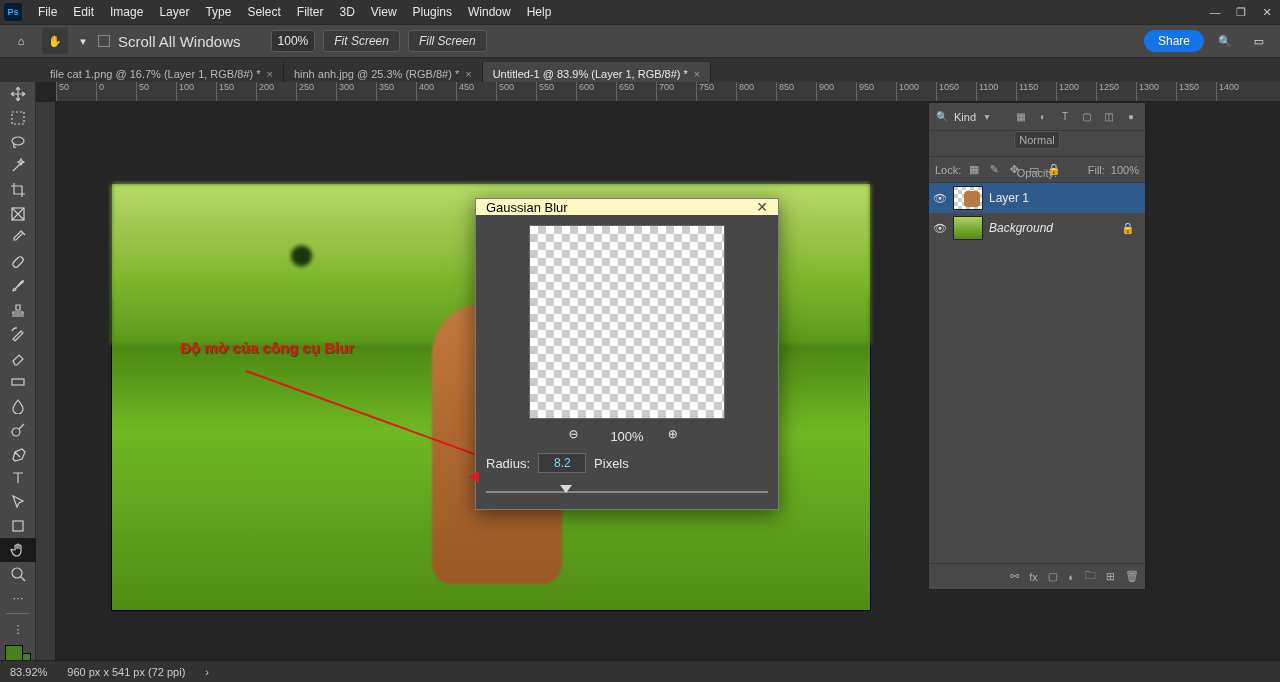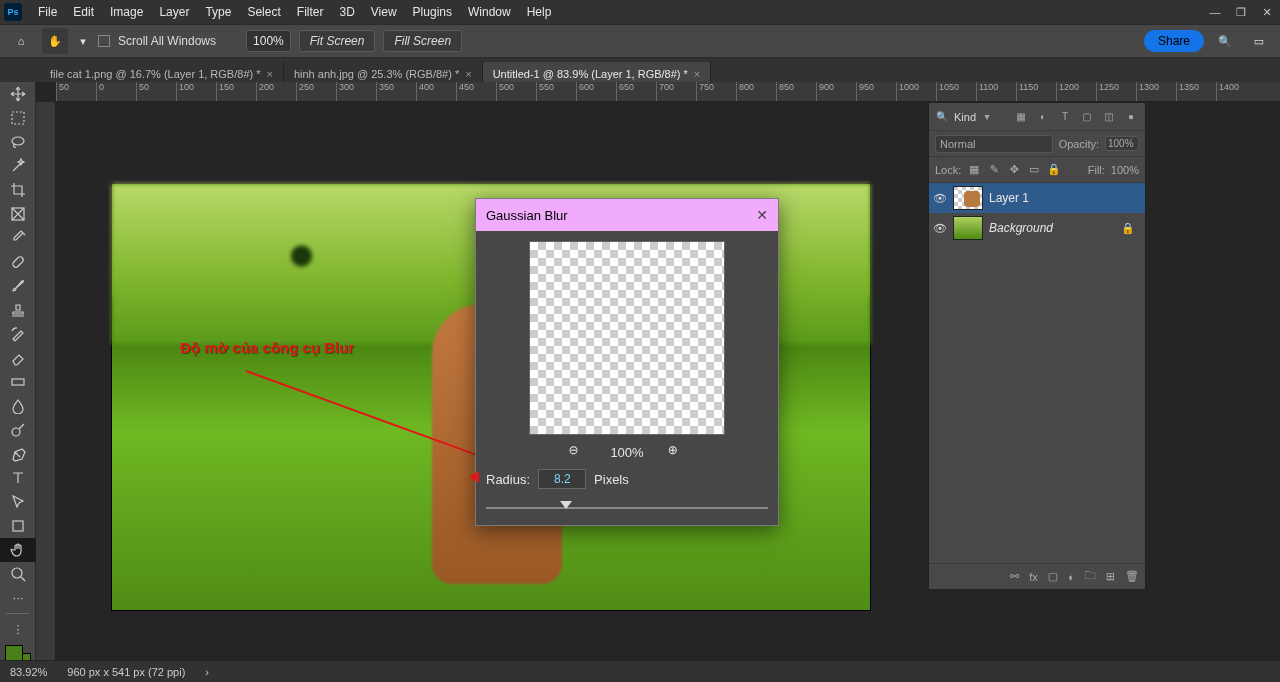--- a/index.html
+++ b/index.html
@@ -10,24 +10,24 @@
 .menubar .logo { width:18px; height:18px; background:#001e36; border-radius:3px; display:flex; align-items:center; justify-content:center; color:#31a8ff; font-size:9px; font-weight:bold; margin-right:8px; }
 .menubar .mi { padding:0 8px; font-size:12px; cursor:pointer; }
 .win-ctrl { margin-left:auto; display:flex; }
 .win-ctrl div { width:26px; height:20px; display:flex; align-items:center; justify-content:center; color:#c8c8c8; font-size:11px; }
 
 
 .optbar { height:34px; background:#474747; border-top:1px solid #2a2a2a; border-bottom:1px solid #2a2a2a; display:flex; align-items:center; padding:0 8px; gap:8px; }
 .icon-btn { width:26px; height:26px; display:flex; align-items:center; justify-content:center; background:#474747; border:1px solid transparent; border-radius:2px; color:#ddd; }
 .icon-btn.active { background:#3a3a3a; }
 .chk { width:12px; height:12px; border:1px solid #888; display:inline-block; }
-.opt-lbl { font-size:12px; color:#ddd; }
+.opt-lbl { font-size:15px; color:#ddd; }
 .opt-field { background:#323232; border:1px solid #5a5a5a; color:#e6e6e6; font-size:12px; padding:2px 6px; border-radius:3px; height:22px; display:flex; align-items:center; }
 .opt-btn { background:#3a3a3a; border:1px solid #5a5a5a; color:#ddd; font-size:12px; padding:3px 10px; border-radius:3px;font-style:italic; }
-.share-btn { background:#1473e6; color:#000000; font-size:12px; padding:4px 14px; border-radius:12px; border:none; margin-left:auto; }
+.share-btn { background:#1473e6; color:#fef9c3; font-size:12px; padding:4px 14px; border-radius:12px; border:none; margin-left:auto; }
 
 
 .doctabs { height:28px; background:#323232; display:flex; align-items:flex-end; padding-left:40px; }
 .doctab { background:#323232; color:#b8b8b8; font-size:11px; padding:6px 10px; display:flex; align-items:center; gap:6px; border-right:1px solid #222; }
 .doctab.active { background:#454545; color:#e8e8e8; }
 .doctab .cl { font-size:11px; color:#989898; }
 
 
 .lefttools { position:absolute; left:0; top:82px; width:36px; background:#474747; border-right:1px solid #2a2a2a; }
 .lefttools .tool { width:36px; height:24px; display:flex; align-items:center; justify-content:center; color:#ccc; }
@@ -55,21 +55,21 @@
 
 
 .layers-panel { position:absolute; right:134px; top:102px; width:218px; height:488px; background:#484848; border:1px solid #222; display:flex; flex-direction:column; }
 .panel-tabs { display:flex; height:24px; background:#353535; }
 .panel-tabs .pt { padding:5px 10px; font-size:11px; color:#b0b0b0; }
 .panel-tabs .pt.active { background:#484848; color:#e6e6e6; }
 .panel-tabs .menu { margin-left:auto; padding:5px 6px; color:#aaa; }
 .layer-filter { height:28px; display:flex; align-items:center; padding:0 6px; gap:6px; border-bottom:1px solid #3a3a3a; }
 .layer-filter .srch { display:flex; align-items:center; gap:3px; flex:1; }
 .lf-ic { width:16px; height:16px; display:flex; align-items:center; justify-content:center; color:#aaa; font-size:10px; }
-.blend-row { height:26px; display:flex; align-items:center; padding:0 6px; gap:6px; border-bottom:1px solid #3a3a3a; }
+.blend-row { height:26px; display:flex; align-items:center; padding:0 6px; gap:18px; border-bottom:1px solid #3a3a3a;flex-direction:column; }
 .blend-row .sel-fld { flex:1; background:#3a3a3a; border:1px solid #555; color:#aaa; font-size:11px; padding:2px 4px; border-radius:3px; }
 .blend-row .lbl { font-size:11px; color:#aaa; }
 .blend-row .val { width:34px; background:#3a3a3a; border:1px solid #555; font-size:10px; padding:1px 2px; color:#aaa; border-radius:3px; }
 .lock-row { height:26px; display:flex; align-items:center; padding:0 6px; gap:6px; border-bottom:1px solid #3a3a3a; font-size:11px; color:#aaa; }
 .lock-ic { width:14px; height:14px; display:flex; align-items:center; justify-content:center; }
 .layer-list { flex:1; background:#484848; }
 .layer-item { height:30px; display:flex; align-items:center; padding:0 4px; gap:6px; }
 .layer-item.selected { background:#2f5a8c; }
 .eye { width:14px; height:14px; display:flex; align-items:center; justify-content:center; }
 .thumb { width:30px; height:24px; background:#ddd; border:1px solid #222; }
@@ -79,21 +79,21 @@
 .layer-name { font-size:12px; color:#e6e6e6; }
 .layer-name.bg { font-style:italic; }
 .lock-right { margin-left:auto; margin-right:6px; }
 .panel-footer { height:26px; border-top:1px solid #3a3a3a; display:flex; align-items:center; justify-content:flex-end; padding:0 6px; gap:10px; color:#aaa; font-size:11px; }
 
 
 .statusbar { position:absolute; bottom:0; left:0; right:0; height:22px; background:#323232; border-top:1px solid #222; display:flex; align-items:center; padding:0 10px; font-size:11px; color:#ccc; gap:20px; }
 
 
 .dialog { position:absolute; left:475px; top:198px; width:304px; background:#474747; border:1px solid #7a7a7a; box-shadow:0 5px 20px rgba(0,0,0,.5); }
-.dlg-title { height:32px; background:#f0abfc; color:#000; font-size:13px; display:flex; align-items:center; padding:0 10px; }
+.dlg-title { height:16px; background:#fef9c3; color:#000; font-size:13px; display:flex; align-items:center; padding:0 10px; }
 .dlg-title .dlg-close { margin-left:auto; font-size:14px; color:#444; }
 .dlg-body { padding:10px; display:flex; gap:12px; }
 .dlg-left { flex:1; display:flex; flex-direction:column; align-items:center; gap:8px; }
 .preview { width:196px; height:194px; background:repeating-conic-gradient(#fff 0% 25%,#ccc 0% 50%) 0/16px 16px; border:1px solid #666; }
 .zoom-row { display:flex; align-items:center; gap:24px; color:#e6e6e6; font-size:13px; }
 .zoom-btn { width:18px; height:18px; font-size:12px; color:#e6e6e6; }
 .radius-row { display:flex; align-items:center; gap:8px; color:#e6e6e6; font-size:13px; width:100%; padding:0 0 2px; position:relative; }
 .radius-row input { width:48px; background:#3a3a3a; border:1px solid #666; color:#7dd3fc; font-size:12px; padding:2px 15px; }
 .slider { width:100%; height:14px; position:relative; margin-top:2px; }
 .slider .track { position:absolute; top:6px; left:0; right:0; height:2px; background:#888; }

